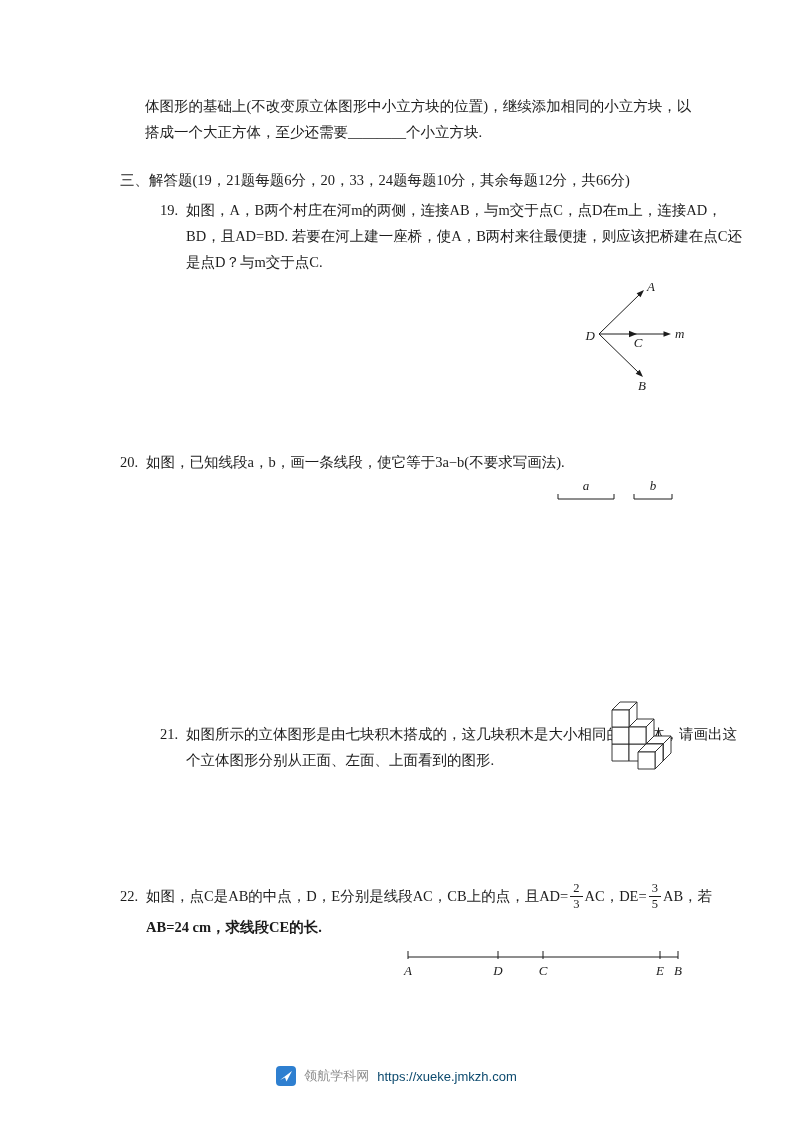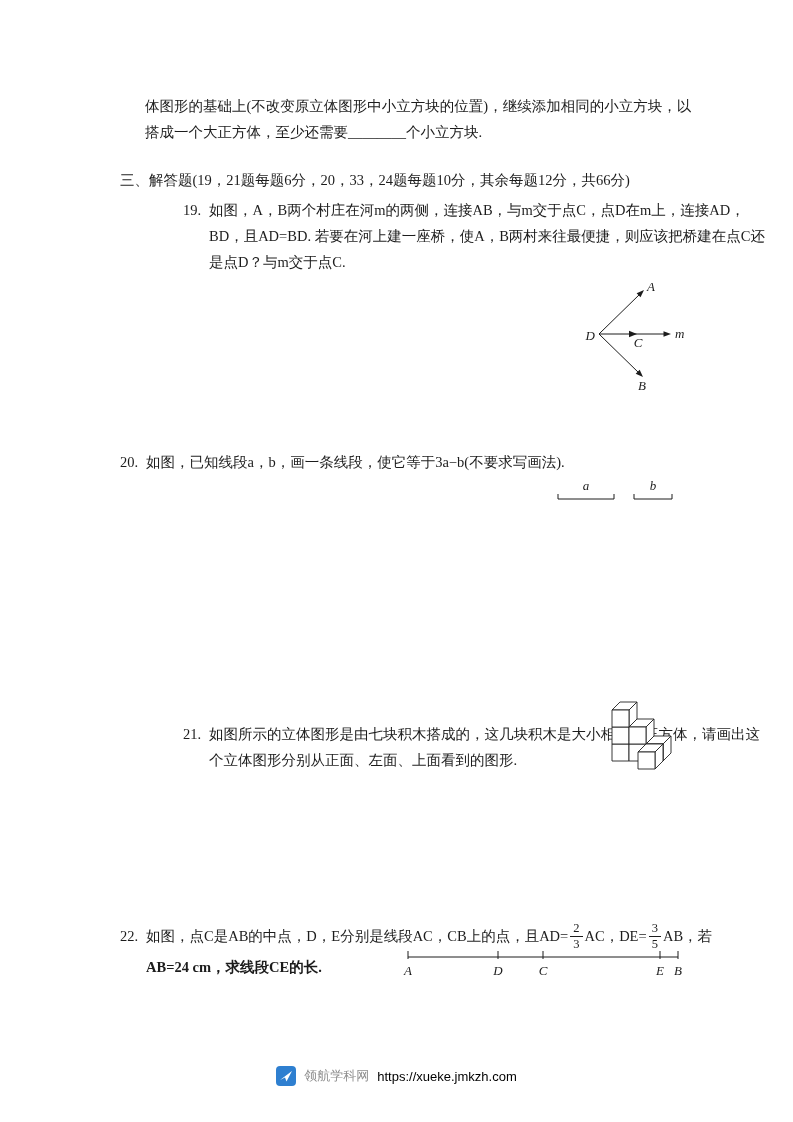--- a/index.html
+++ b/index.html
@@ -2,41 +2,41 @@
 <html><head>
 <meta charset="utf-8">
 <style>
   * { margin:0; padding:0; box-sizing:border-box; }
   html,body { background:#ffffff; }
   body {
     width:793px; height:1122px;
     font-family:"Liberation Serif","DejaVu Serif",serif;
     color:#1c1c1c;
   }
-  .page { position:relative; width:793px; height:1122px; overflow:hidden; background:#ffffff;padding-left:23px; }
+  .page { position:relative; width:793px; height:1122px; overflow:hidden; background:#ffffff; }
   .abs { position:absolute; }
   .text { font-size:14.5px; line-height:26px; }
   .ln { white-space:nowrap; }
   .qblock { position:relative; padding-left:26px;margin-left:40px; }
   .qnum { position:absolute; left:0; top:0; }
   .qnum-inline { display:inline-block; width:26px; }
   .frac { display:inline-block; text-align:center; font-size:12.5px; line-height:1.15; vertical-align:middle; margin:0 2px; }
   .frac .num { display:block; padding:0 3px; }
   .frac .den { display:block; border-top:1px solid #1c1c1c; padding:0 3px; }
-  .q22line1 { display:flex; align-items:center; white-space:nowrap; height:36px;margin-top:40px; }
+  .q22line1 { display:flex; align-items:center; white-space:nowrap; height:36px; }
   .figure { line-height:0; }
   svg text { font-family:"Liberation Serif","DejaVu Serif",serif; }
   .var { font-style:italic; font-size:13px; fill:#1c1c1c; }
   .footer {
     position:absolute; top:1066px; left:0; width:793px;
     display:flex; align-items:center; justify-content:center; gap:8px;
     font-family:"Liberation Sans","DejaVu Sans",sans-serif;
     font-size:13px; color:#8f8f8f;
   }
-  .footer-link { color:#000000; text-decoration:none; cursor:pointer; }
+  .footer-link { color:#0c4a6e; text-decoration:none; cursor:pointer; }
 </style>
 </head>
 <body>
 
 <div class="page">
 
   <div class="abs text" style="top:93px; left:145px; width:545px;">
     <div class="ln">体图形的基础上(不改变原立体图形中小立方块的位置)，继续添加相同的小立方块，以</div>
     <div class="ln">搭成一个大正方体，至少还需要________个小立方块.</div>
   </div>

